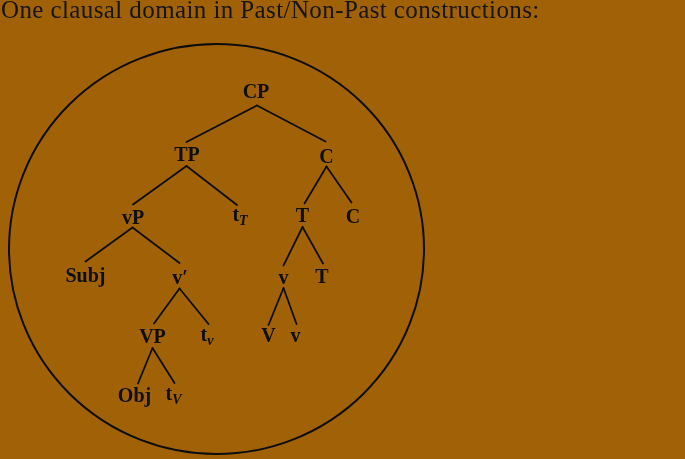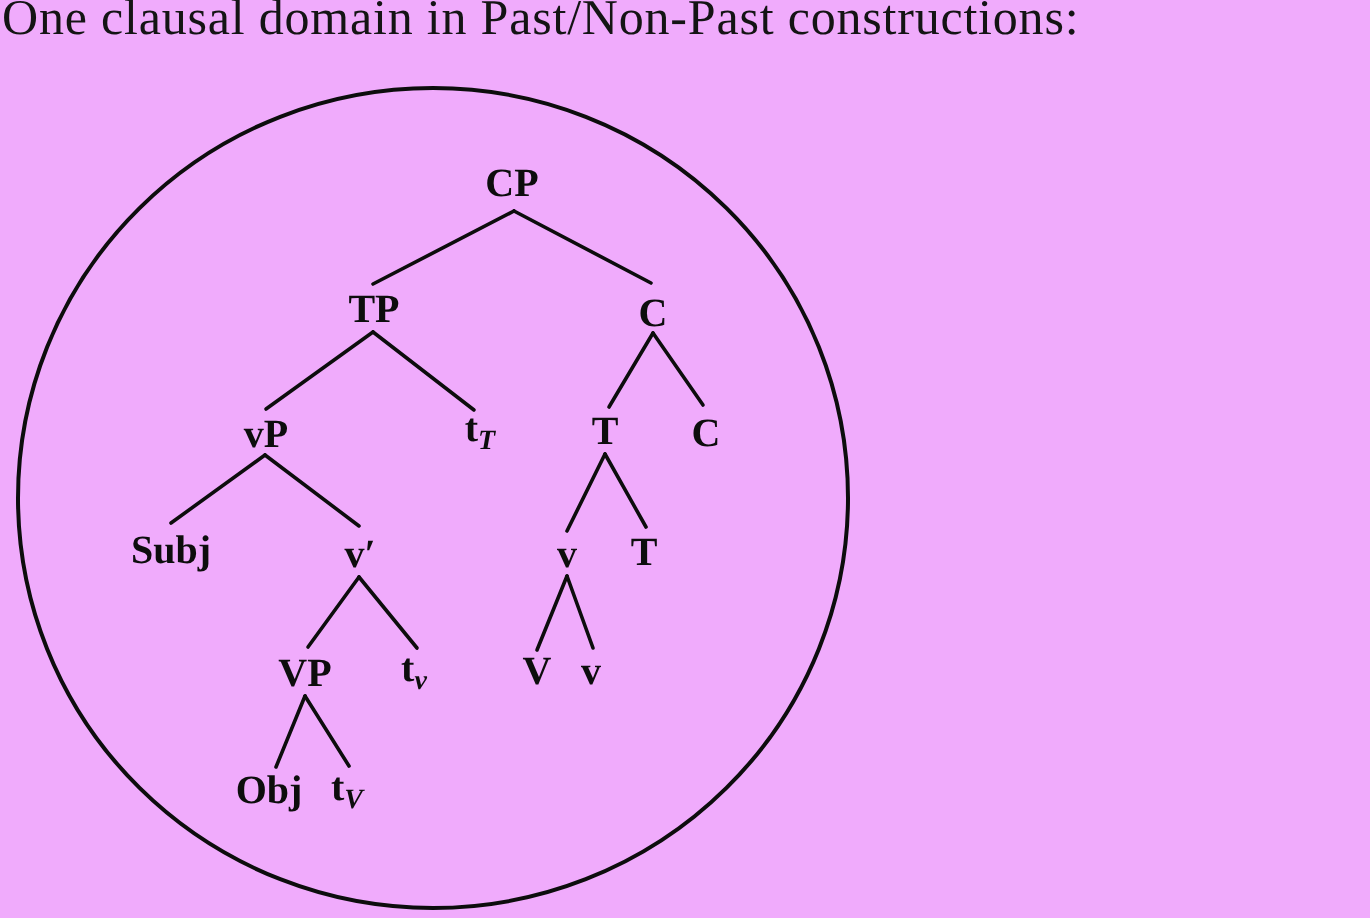--- a/index.html
+++ b/index.html
@@ -4,21 +4,21 @@
 <style>
   html, body {
     margin: 0;
     padding: 0;
     background: #ffffff;
   }
   #figure {
     position: relative;
     width: 685px;
     height: 459px;
-    background: #f0abfc;
+    background: #a16207;
     overflow: hidden;
     font-family: "Liberation Serif", serif;
   }
   #figure-title {
     position: absolute;
     top: -3px;
     left: 1px;
     width: 685px;
     font-family: "Liberation Serif", serif;
     font-size: 25px;

